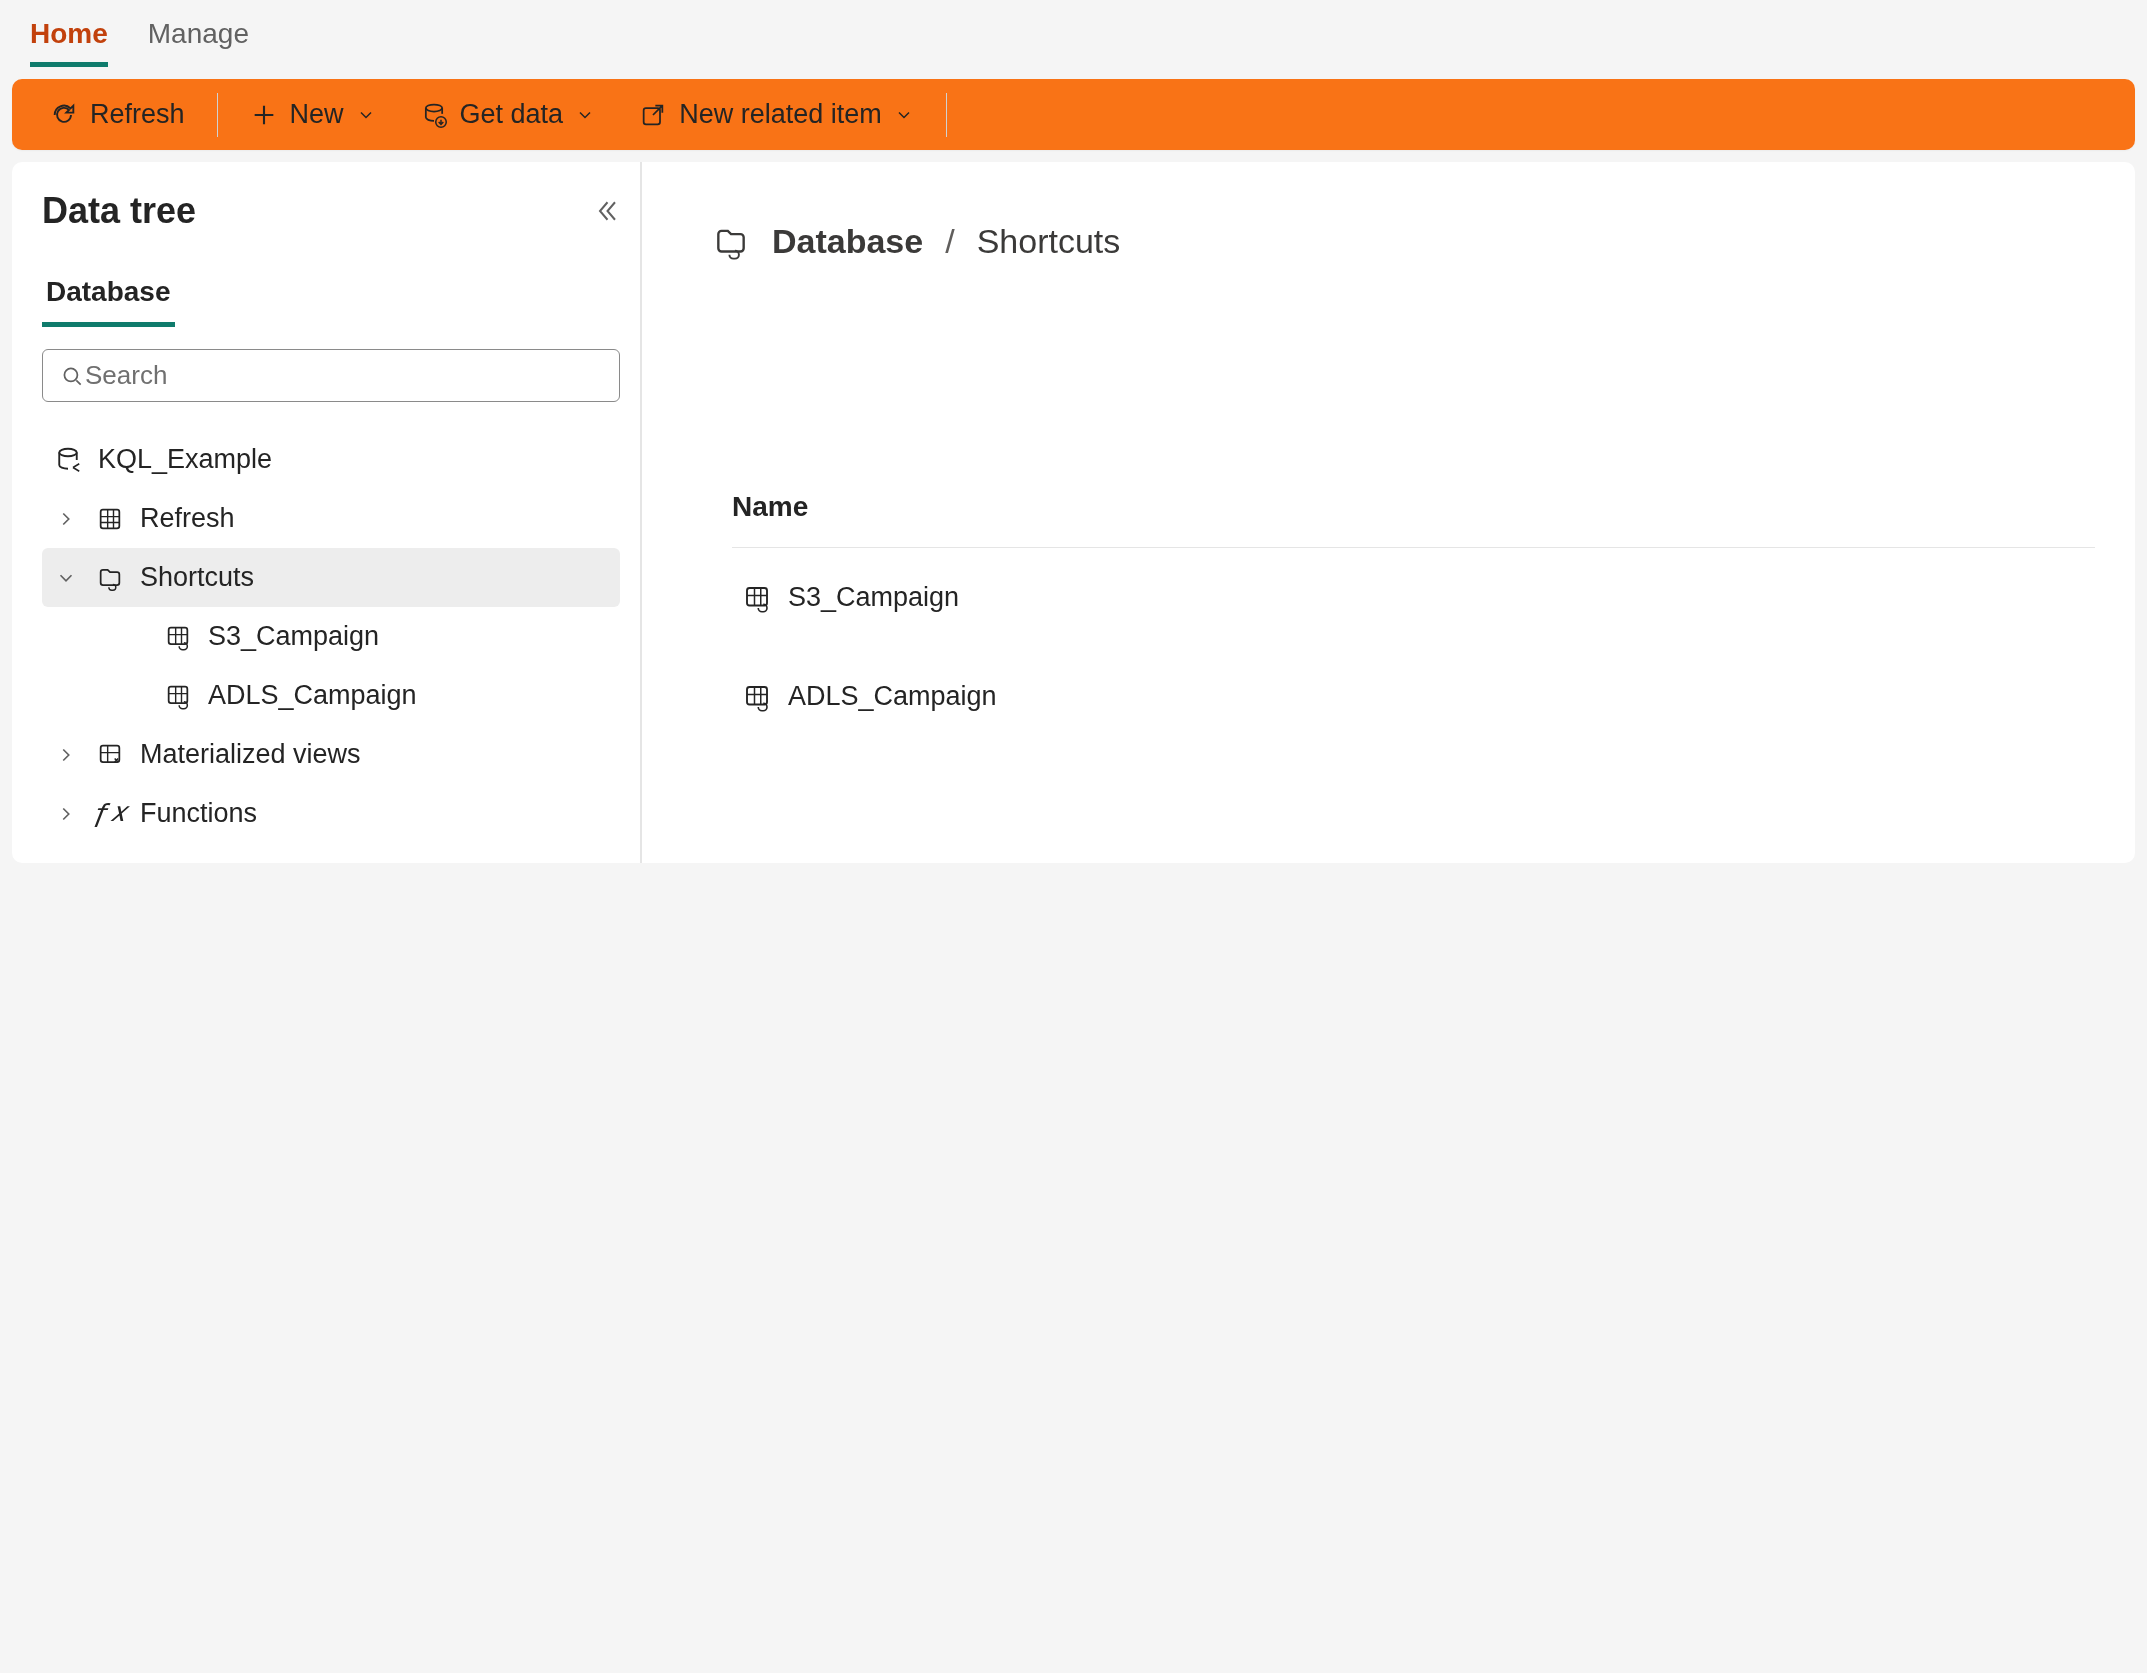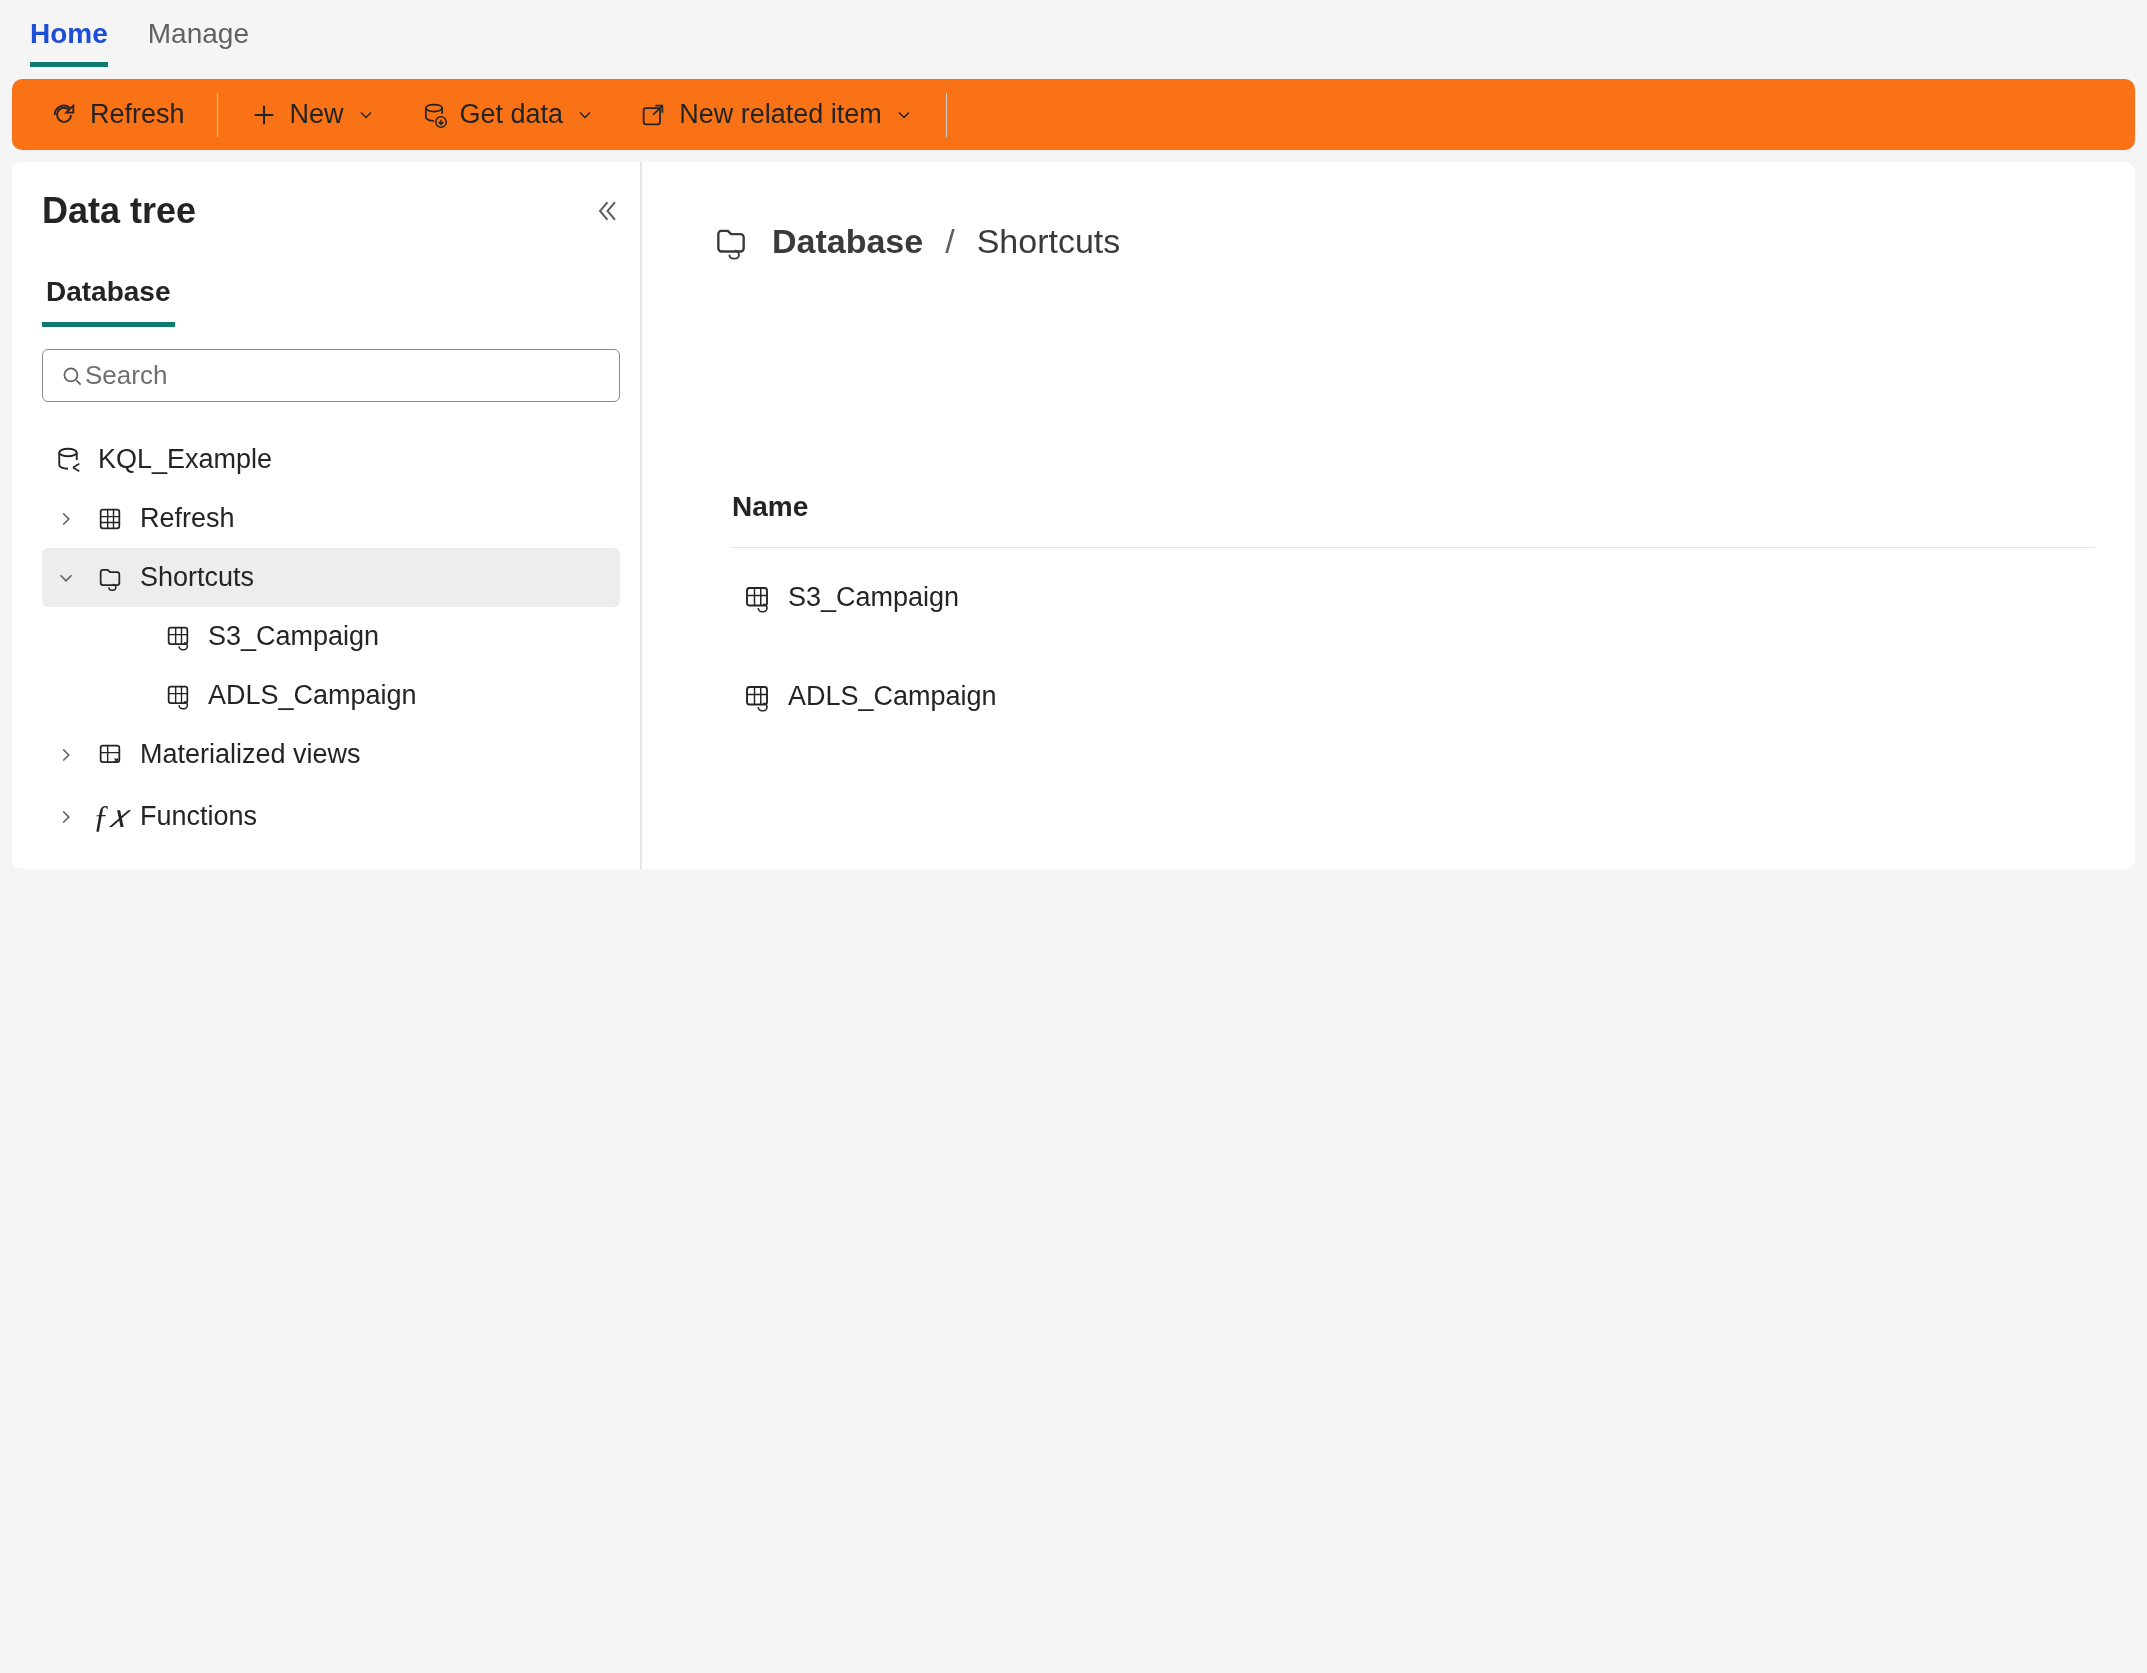--- a/index.html
+++ b/index.html
@@ -14,21 +14,21 @@
   padding: 18px 30px 0 30px;
   gap: 40px;
 }
 .top-tab {
   padding-bottom: 12px;
   font-size: 28px;
   color: #616161;
   cursor: pointer;
 }
 .top-tab.active {
-  color: #1d4ed8;
+  color: #c2410c;
   font-weight: 600;
   border-bottom: 5px solid #0f7b6c;
 }
 .toolbar {
   background: #f97316;
   border-radius: 10px;
   margin: 12px 12px 12px 12px;
   padding: 10px 20px;
   display: flex;
   align-items: center;
@@ -349,21 +349,21 @@
           </span>
         <span>Materialized views</span>
       </div>
 
       <div class="tree-row indent-1">
         <span class="chevron">
             <svg width="22" height="22" viewBox="0 0 24 24">
               <use href="#i-chev-right"></use>
             </svg>
           </span>
-        <span class="icon" style="font-style:italic;font-family:Liberation Serif, serif;font-size:32px">ƒ𝑥</span>
+        <span class="icon" style="font-style:italic;font-family:Liberation Mono, monospace;font-size:28px">ƒ𝑥</span>
         <span>Functions</span>
       </div>
 
     </div>
   </div>
 
   <div class="main-panel">
     <div class="breadcrumb">
       <svg width="38" height="38" viewBox="0 0 24 24">
           <use href="#i-folder-link"></use>

